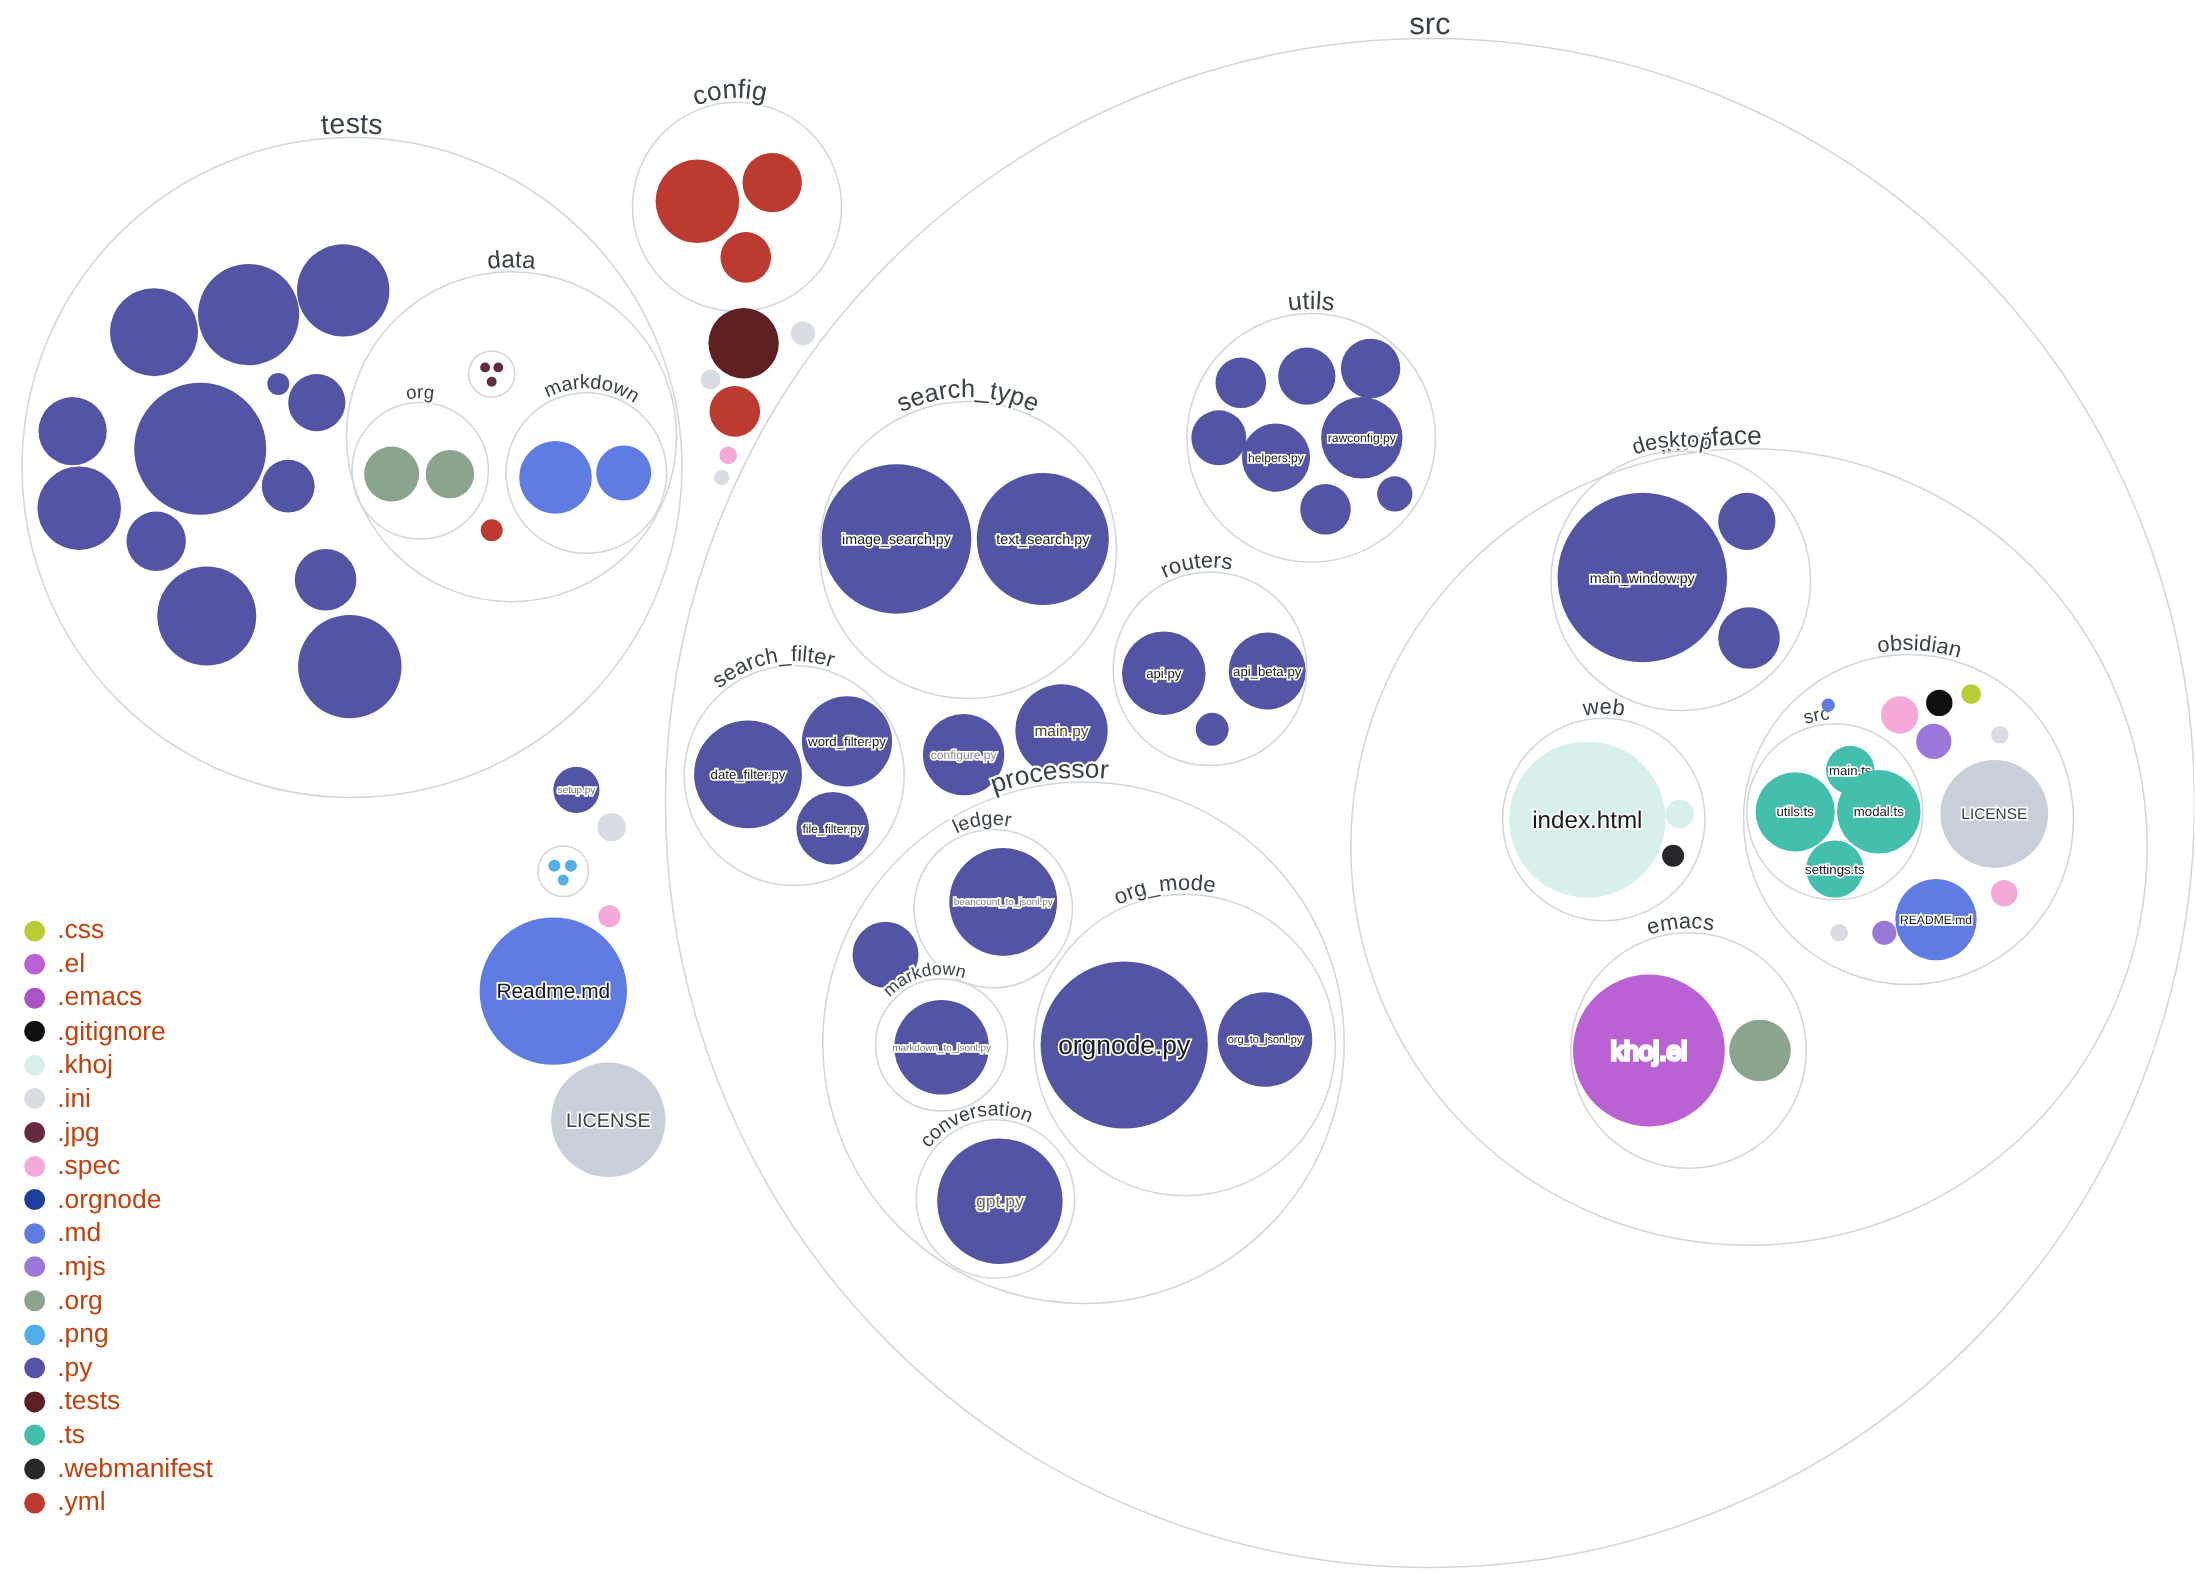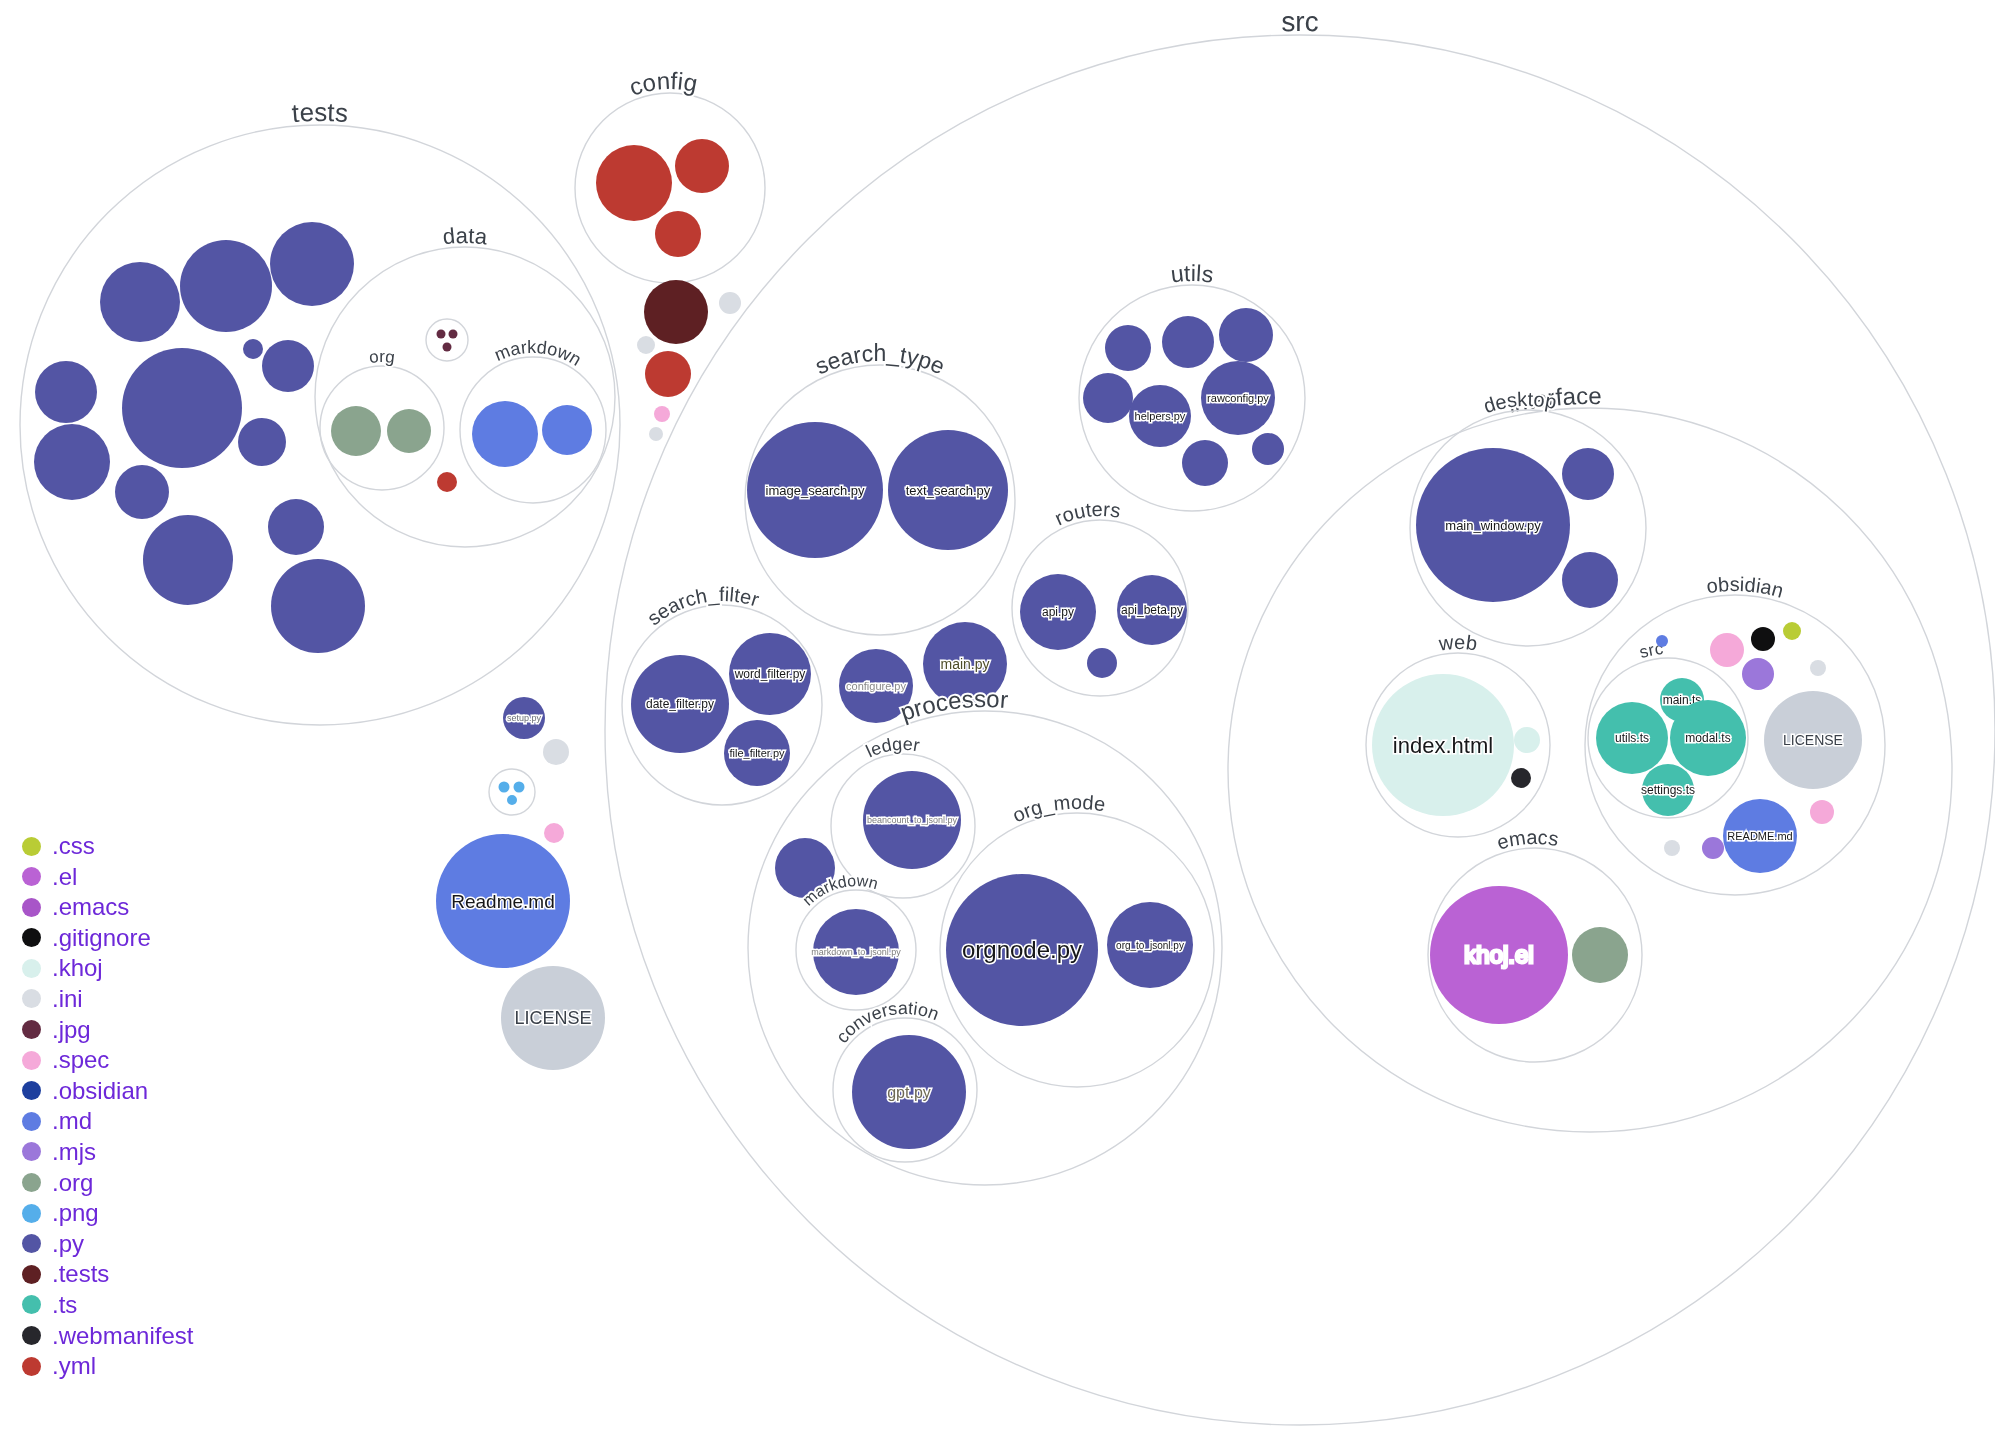--- a/index.html
+++ b/index.html
@@ -5,21 +5,21 @@
   html,body{margin:0;padding:0;background:#ffffff;}
   .stage{position:relative;width:1995px;height:1451px;background:#ffffff;overflow:hidden;
          font-family:"Liberation Sans",sans-serif;}
   svg{position:absolute;left:0;top:0;}
   svg text{font-family:"Liberation Sans",sans-serif;}
   .dir-label{fill:#3b4149;stroke:#ffffff;stroke-width:4px;paint-order:stroke;}
   .file-label{stroke:#ffffff;stroke-width:3px;paint-order:stroke;}
   .legend{position:absolute;left:22px;top:834px;display:flex;flex-direction:column;gap:6.6px;}
   .legend-row{display:flex;align-items:center;height:24px;}
   .swatch{width:19px;height:19px;border-radius:50%;margin-right:11px;flex:0 0 auto;background:#ccc;}
-  .legend-label{font-size:24px;color:#6d28d9;line-height:1;}
+  .legend-label{font-size:24px;color:#c2410c;line-height:1;}
 </style>
 </head>
 <body>
 
 <div class="stage">
   <svg id="diagram" width="1995" height="1451" viewBox="0 0 1995 1451">
       <circle cx="320" cy="425" r="300" fill="none" stroke="#d2d5da" stroke-width="1.4"></circle>
       <path d="M 16 425 A 304 304 0 1 1 624 425 A 304 304 0 1 1 16 425" id="lp0" fill="none"></path>
       <text class="dir-label" font-size="26" text-anchor="middle"><textPath href="#lp0" xlink:href="#lp0" startOffset="25%">tests</textPath></text>
       <circle cx="140" cy="302" r="40" fill="#5355a4"></circle>
@@ -227,21 +227,21 @@
     <div class="legend-row">
         <span class="swatch" style="background: rgb(99, 43, 66);"></span>
         <span class="legend-label">.jpg</span>
       </div>
     <div class="legend-row">
         <span class="swatch" style="background: rgb(245, 169, 217);"></span>
         <span class="legend-label">.spec</span>
       </div>
     <div class="legend-row">
         <span class="swatch" style="background: rgb(29, 63, 158);"></span>
-        <span class="legend-label">.obsidian</span>
+        <span class="legend-label">.orgnode</span>
       </div>
     <div class="legend-row">
         <span class="swatch" style="background: rgb(94, 124, 226);"></span>
         <span class="legend-label">.md</span>
       </div>
     <div class="legend-row">
         <span class="swatch" style="background: rgb(155, 119, 218);"></span>
         <span class="legend-label">.mjs</span>
       </div>
     <div class="legend-row">

